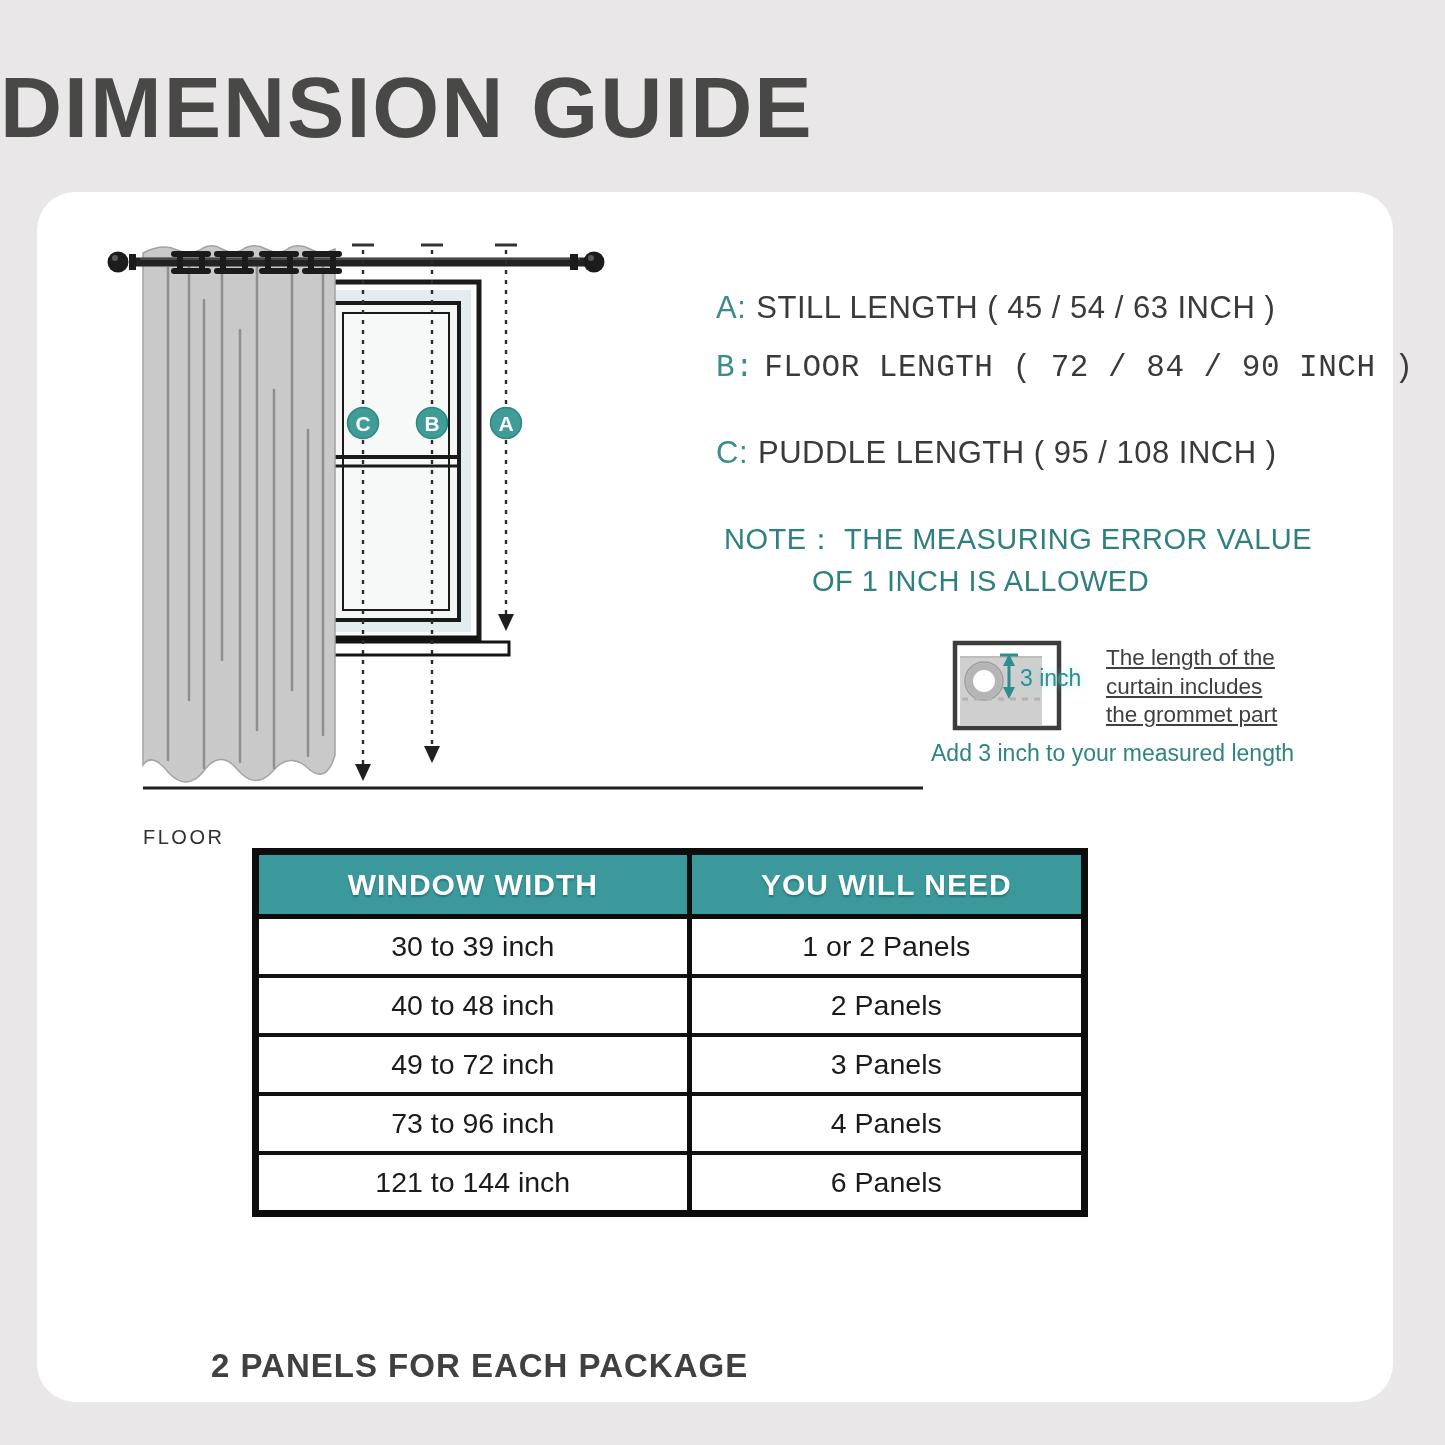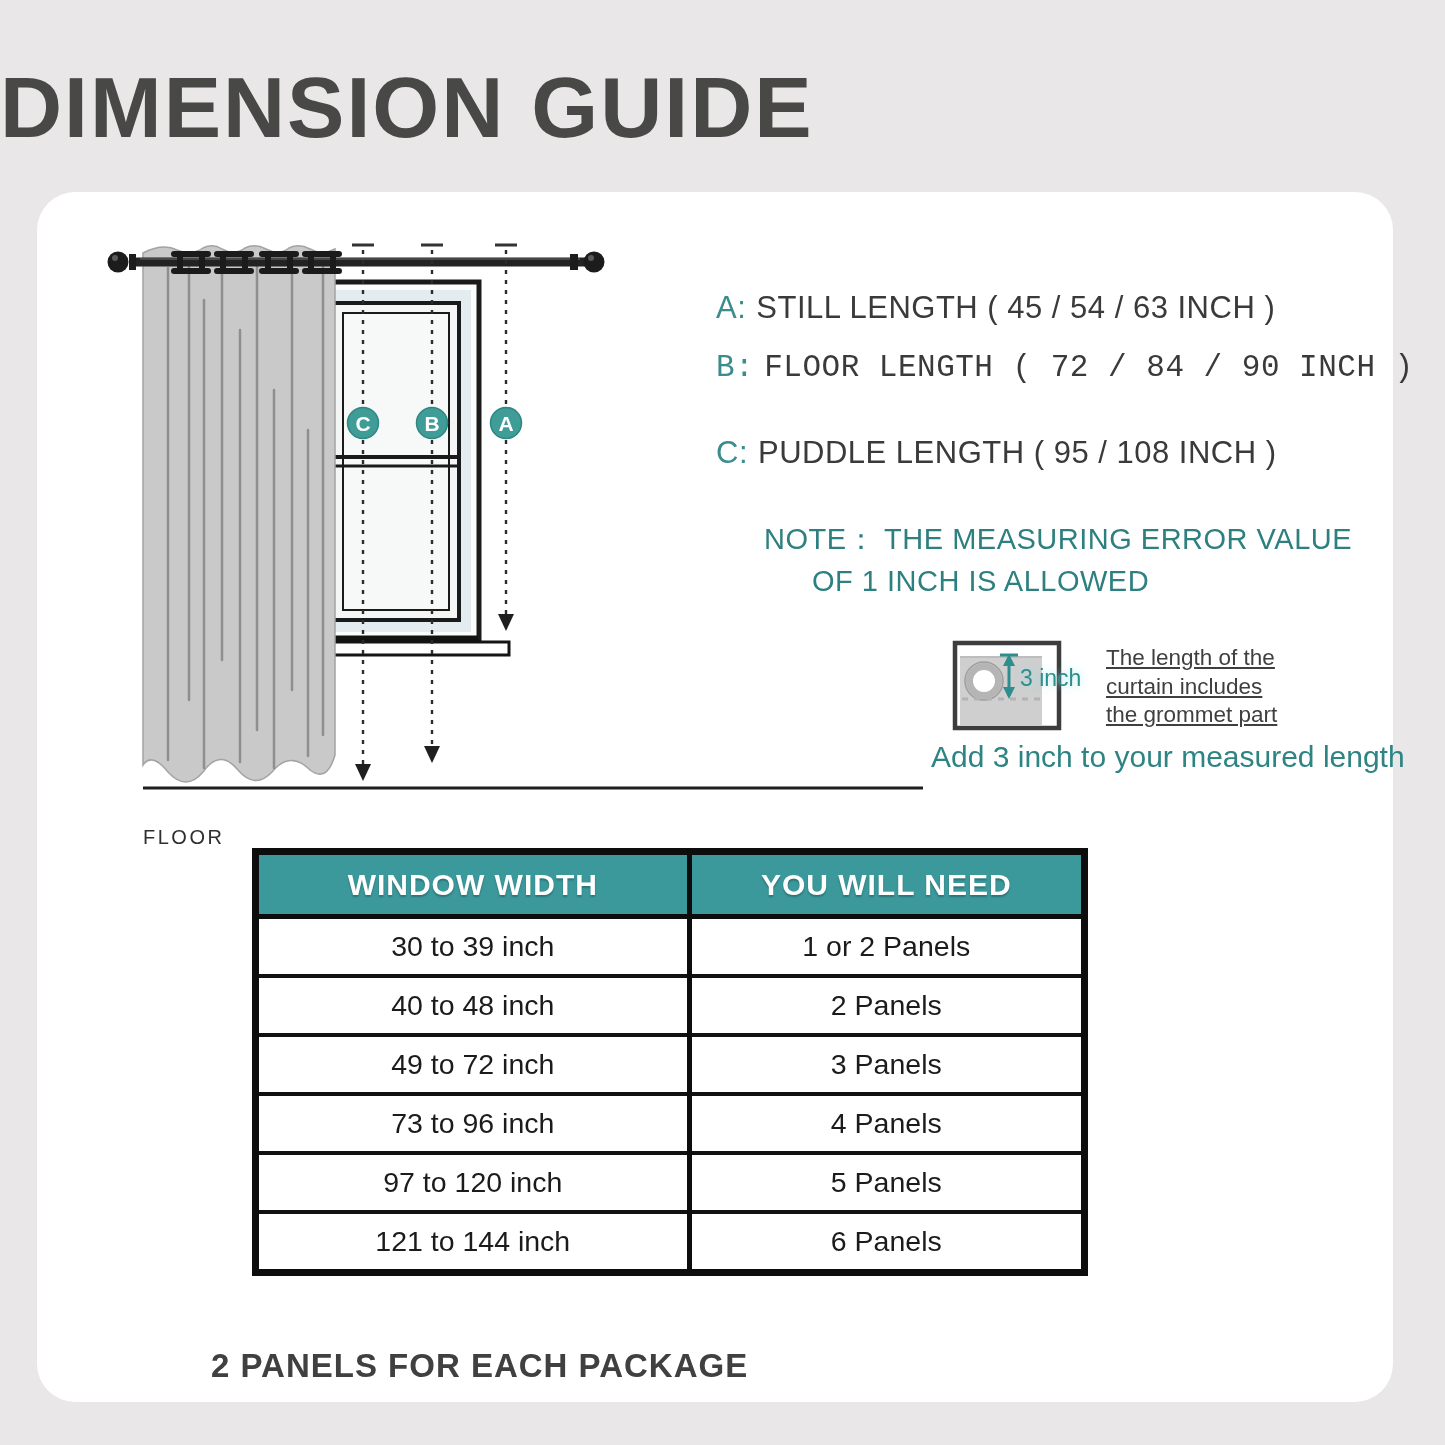--- a/index.html
+++ b/index.html
@@ -21,28 +21,28 @@
   }
   svg.diagram{left:0;top:0;width:1445px;height:1445px;pointer-events:none;}
 
   
   .legend-row{left:716px;height:36px;font-size:31px;letter-spacing:.5px;color:#3a3a3a;white-space:nowrap;}
   .legend-row .prefix{color:#3c8c8c;margin-right:10px;}
   .legend-a{top:290px;} .legend-b{top:350px;font-family:Liberation Mono, monospace;} .legend-c{top:435px;}
 
   
   .note-line{color:#2e7f7f;font-size:29px;letter-spacing:.5px;white-space:nowrap;}
-  .note-1{left:724px;top:520px;margin-left:40px;}
+  .note-1{left:724px;top:520px;}
   .note-2{left:812px;top:565px;}
 
   
   .measure-label{left:1020px;top:665px;font-size:23px;color:#2f8d8d;text-shadow:0 0 9px rgba(150,225,232,.8);white-space:nowrap;}
   .grommet-desc{left:1106px;top:644px;width:230px;font-size:22.5px;line-height:28.5px;color:#3f3f3f;text-decoration:underline;}
   .grommet-desc span{display:block;}
-  .grommet-tip{left:931px;top:740px;font-size:30px;color:#2e8383;white-space:nowrap;}
+  .grommet-tip{left:931px;top:740px;font-size:23px;color:#2e8383;white-space:nowrap;}
 
   .floor-label{left:143px;top:796px;font-size:20px;letter-spacing:2.5px;color:#2f2f2f;margin-top:30px;}
 
   
   .panel-table-wrap{left:220px;top:848px;width:836px;padding-left:32px;}
   table.panel-table{
     width:100%;border-collapse:collapse;table-layout:fixed;
     border:7px solid #0d0d0d;background:#fff;
   }
   table.panel-table th{
@@ -233,24 +233,20 @@
         </tr>
       <tr>
           <td>49 to 72 inch</td>
           <td class="col2">3 Panels</td>
         </tr>
       <tr>
           <td>73 to 96 inch</td>
           <td class="col2">4 Panels</td>
         </tr>
       <tr>
-          <td>97 to 120 inch</td>
-          <td class="col2">5 Panels</td>
-        </tr>
-      <tr>
           <td>121 to 144 inch</td>
           <td class="col2">6 Panels</td>
         </tr>
     </tbody>
   </table>
 </div>
 
 <div class="abs footer-note">2 PANELS FOR EACH PACKAGE</div>
 
 </body></html>

